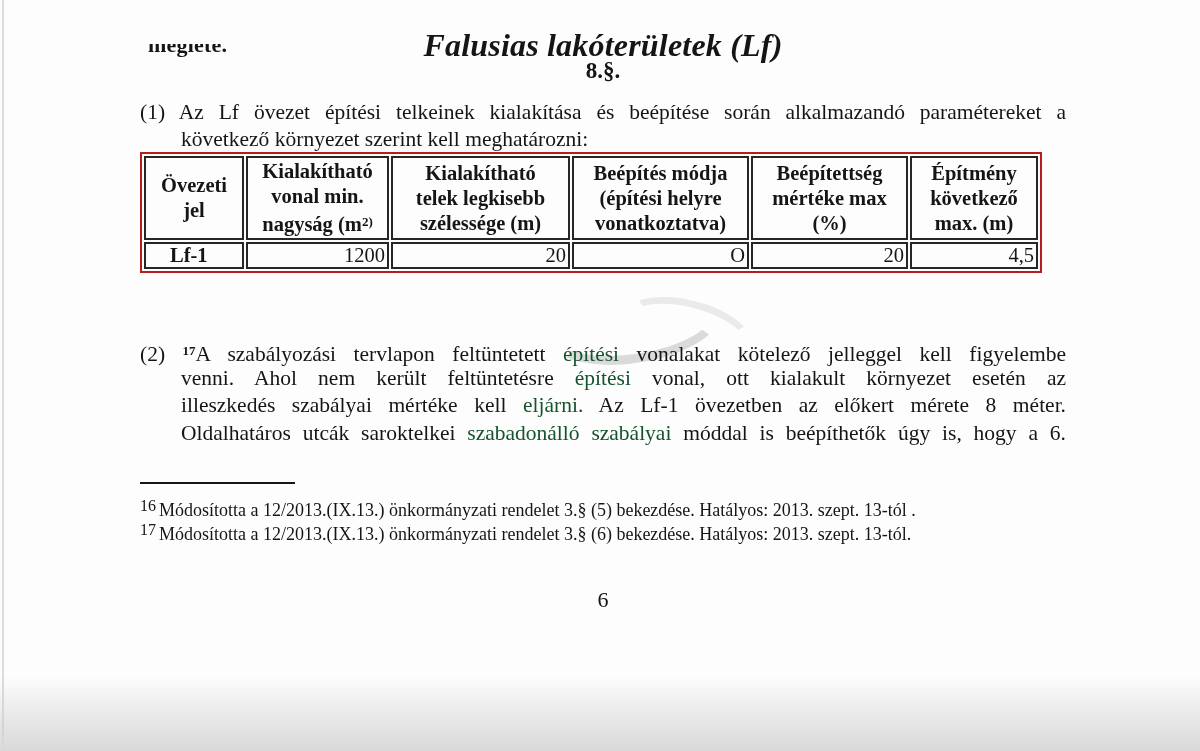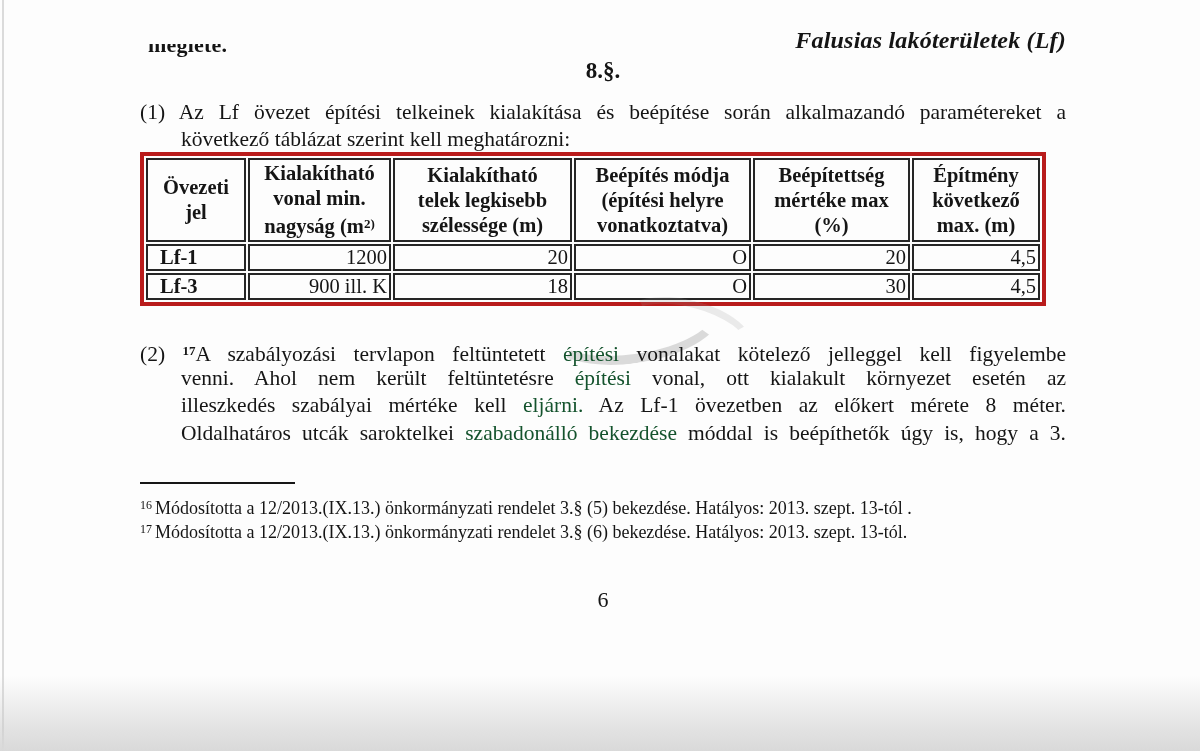--- a/index.html
+++ b/index.html
@@ -7,42 +7,42 @@
     width:1200px;height:751px;position:relative;overflow:hidden;
     background:#fdfdfd;
     font-family:"Liberation Serif","DejaVu Serif",serif;
     color:#151515;
   }
   .page-edge-line{position:absolute;left:2px;top:0;width:2px;height:100%;background:#d2d2d2;opacity:.8;}
   .bottom-shade{position:absolute;left:0;bottom:0;width:100%;height:75px;
     background:linear-gradient(to bottom, rgba(210,210,210,0) 0%, rgba(205,205,205,.55) 70%, #d9d9d9 100%);}
   .top-clip{position:absolute;left:148px;top:0;height:13px;width:300px;overflow:hidden;margin-top:44px;}
   .top-clip span{position:absolute;top:-12px;left:0;font-size:22px;font-weight:bold;letter-spacing:.2px;}
-  .doc-title{position:absolute;left:140px;width:926px;top:27px;text-align:right;
-    font-size:24px;font-weight:bold;font-style:italic;letter-spacing:.2px;}
+  .doc-title{position:absolute;left:140px;width:926px;top:27px;text-align:center;
+    font-size:32px;font-weight:bold;font-style:italic;letter-spacing:.2px;}
   .doc-section{position:absolute;left:140px;width:926px;top:58px;text-align:center;
     font-size:23px;font-weight:bold;}
   .para{position:absolute;left:140px;width:926px;font-size:21.5px;line-height:27.5px;}
   .jline{text-align:justify;text-align-last:justify;}
   .indent{padding-left:41px;box-sizing:border-box;}
   .wm-gray{color:#14532d;}
   sup.ref{font-size:13px;font-weight:bold;vertical-align:6px;letter-spacing:0;}
   
   .ztable{position:absolute;left:140px;top:152px;border-collapse:separate;border-spacing:2px;
-    border:4px solid #b91c1c;table-layout:fixed;background:#fdfdfd;}
+    border:2px solid #b91c1c;table-layout:fixed;background:#fdfdfd;}
   .ztable th,.ztable td{border:2px solid #262626;box-sizing:border-box;overflow:hidden;}
   .ztable th{font-size:20.5px;font-weight:bold;line-height:25px;text-align:center;vertical-align:middle;
     white-space:pre-line;padding:1px 2px;height:76px;}
   .ztable td{font-size:20.5px;line-height:23px;text-align:right;vertical-align:middle;height:26px;padding:0 2px;}
-  .ztable td.zone{font-weight:bold;text-align:left;padding-left:12px;margin-top:16px;}
+  .ztable td.zone{font-weight:bold;text-align:left;padding-left:24px;margin-top:16px;}
   .ztable sup{font-size:13px;vertical-align:5px;}
   
   .fn-rule{position:absolute;left:140px;top:482px;width:155px;height:2px;background:#161616;}
   .footnote{position:absolute;left:140px;width:960px;font-size:18px;line-height:23px;}
-  .footnote sup{font-size:12px;vertical-align:5px;margin-right:3px;}
+  .footnote sup{font-size:16px;vertical-align:5px;margin-right:3px;}
   .page-num{position:absolute;left:140px;width:926px;top:587px;text-align:center;font-size:22px;}
   
   .wm-arc{position:absolute;left:545px;top:283px;width:160px;height:62px;border-radius:50%;
     border:9px solid transparent;border-bottom-color:rgba(140,140,140,.30);
     transform:rotate(-9deg);pointer-events:none;}
   .wm-arc2{position:absolute;left:620px;top:300px;width:120px;height:50px;border-radius:50%;
     border:7px solid transparent;border-top-color:rgba(150,150,150,.18);
     transform:rotate(14deg);pointer-events:none;}
 </style>
 </head>
@@ -51,21 +51,21 @@
 <div class="page-edge-line"></div>
 
 <div class="top-clip">
   <span>meglété.</span>
 </div>
 
 <div class="doc-title">Falusias lakóterületek (Lf)</div>
 <div class="doc-section">8.§.</div>
 
 <div class="para jline" style="top:99px;">(1) Az Lf övezet építési telkeinek kialakítása és beépítése során alkalmazandó paramétereket a</div>
-<div class="para indent" style="top:126px;">következő táblázat szerint kell meghatározni:</div>
+<div class="para indent" style="top:126px;">következő környezet szerint kell meghatározni:</div>
 
 <table class="ztable">
   <colgroup>
     <col style="width:100px">
       <col style="width:143px">
       <col style="width:179px">
     <col style="width:177px">
       <col style="width:157px">
       <col style="width:128px">
   </colgroup>
@@ -88,38 +88,30 @@
 max. (m)</th>
   </tr>
   <tr>
     <td class="zone">Lf-1</td>
     <td>1200</td>
     <td>20</td>
     <td>O</td>
     <td>20</td>
     <td>4,5</td>
   </tr>
-  <tr>
-    <td class="zone">Lf-3</td>
-    <td>900 ill. K</td>
-    <td>18</td>
-    <td>O</td>
-    <td>30</td>
-    <td>4,5</td>
-  </tr>
 </tbody>
   </table>
 
 <div class="wm-arc"></div>
 <div class="wm-arc2"></div>
 
 <div class="para jline" style="top:337px;"><span>(2) </span><sup class="ref">17</sup><span><span>A szabályozási tervlapon feltüntetett </span><span class="wm-gray">építési</span><span> vonalakat kötelező jelleggel kell figyelembe</span></span></div>
 <div class="para jline indent" style="top:364.5px;"><span>venni. Ahol nem került feltüntetésre </span><span class="wm-gray">építési</span><span> vonal, ott kialakult környezet esetén az</span></div>
 <div class="para jline indent" style="top:392px;"><span>illeszkedés szabályai mértéke kell </span><span class="wm-gray">eljárni.</span><span> Az Lf-1 övezetben az előkert mérete 8 méter.</span></div>
-<div class="para jline indent" style="top:419.5px;"><span>Oldalhatáros utcák saroktelkei </span><span class="wm-gray">szabadonálló bekezdése</span><span> móddal is beépíthetők úgy is, hogy a 3.</span></div>
+<div class="para jline indent" style="top:419.5px;"><span>Oldalhatáros utcák saroktelkei </span><span class="wm-gray">szabadonálló szabályai</span><span> móddal is beépíthetők úgy is, hogy a 6.</span></div>
 
 <div class="fn-rule"></div>
 
 <div class="footnote" style="top:494px;"><sup>16</sup><span>Módosította a 12/2013.(IX.13.) önkormányzati rendelet 3.§ (5) bekezdése. Hatályos: 2013. szept. 13-tól .</span></div>
 <div class="footnote" style="top:518px;"><sup>17</sup><span>Módosította a 12/2013.(IX.13.) önkormányzati rendelet 3.§ (6) bekezdése. Hatályos: 2013. szept. 13-tól.</span></div>
 
 <div class="page-num">6</div>
 
 <div class="bottom-shade"></div>
 

